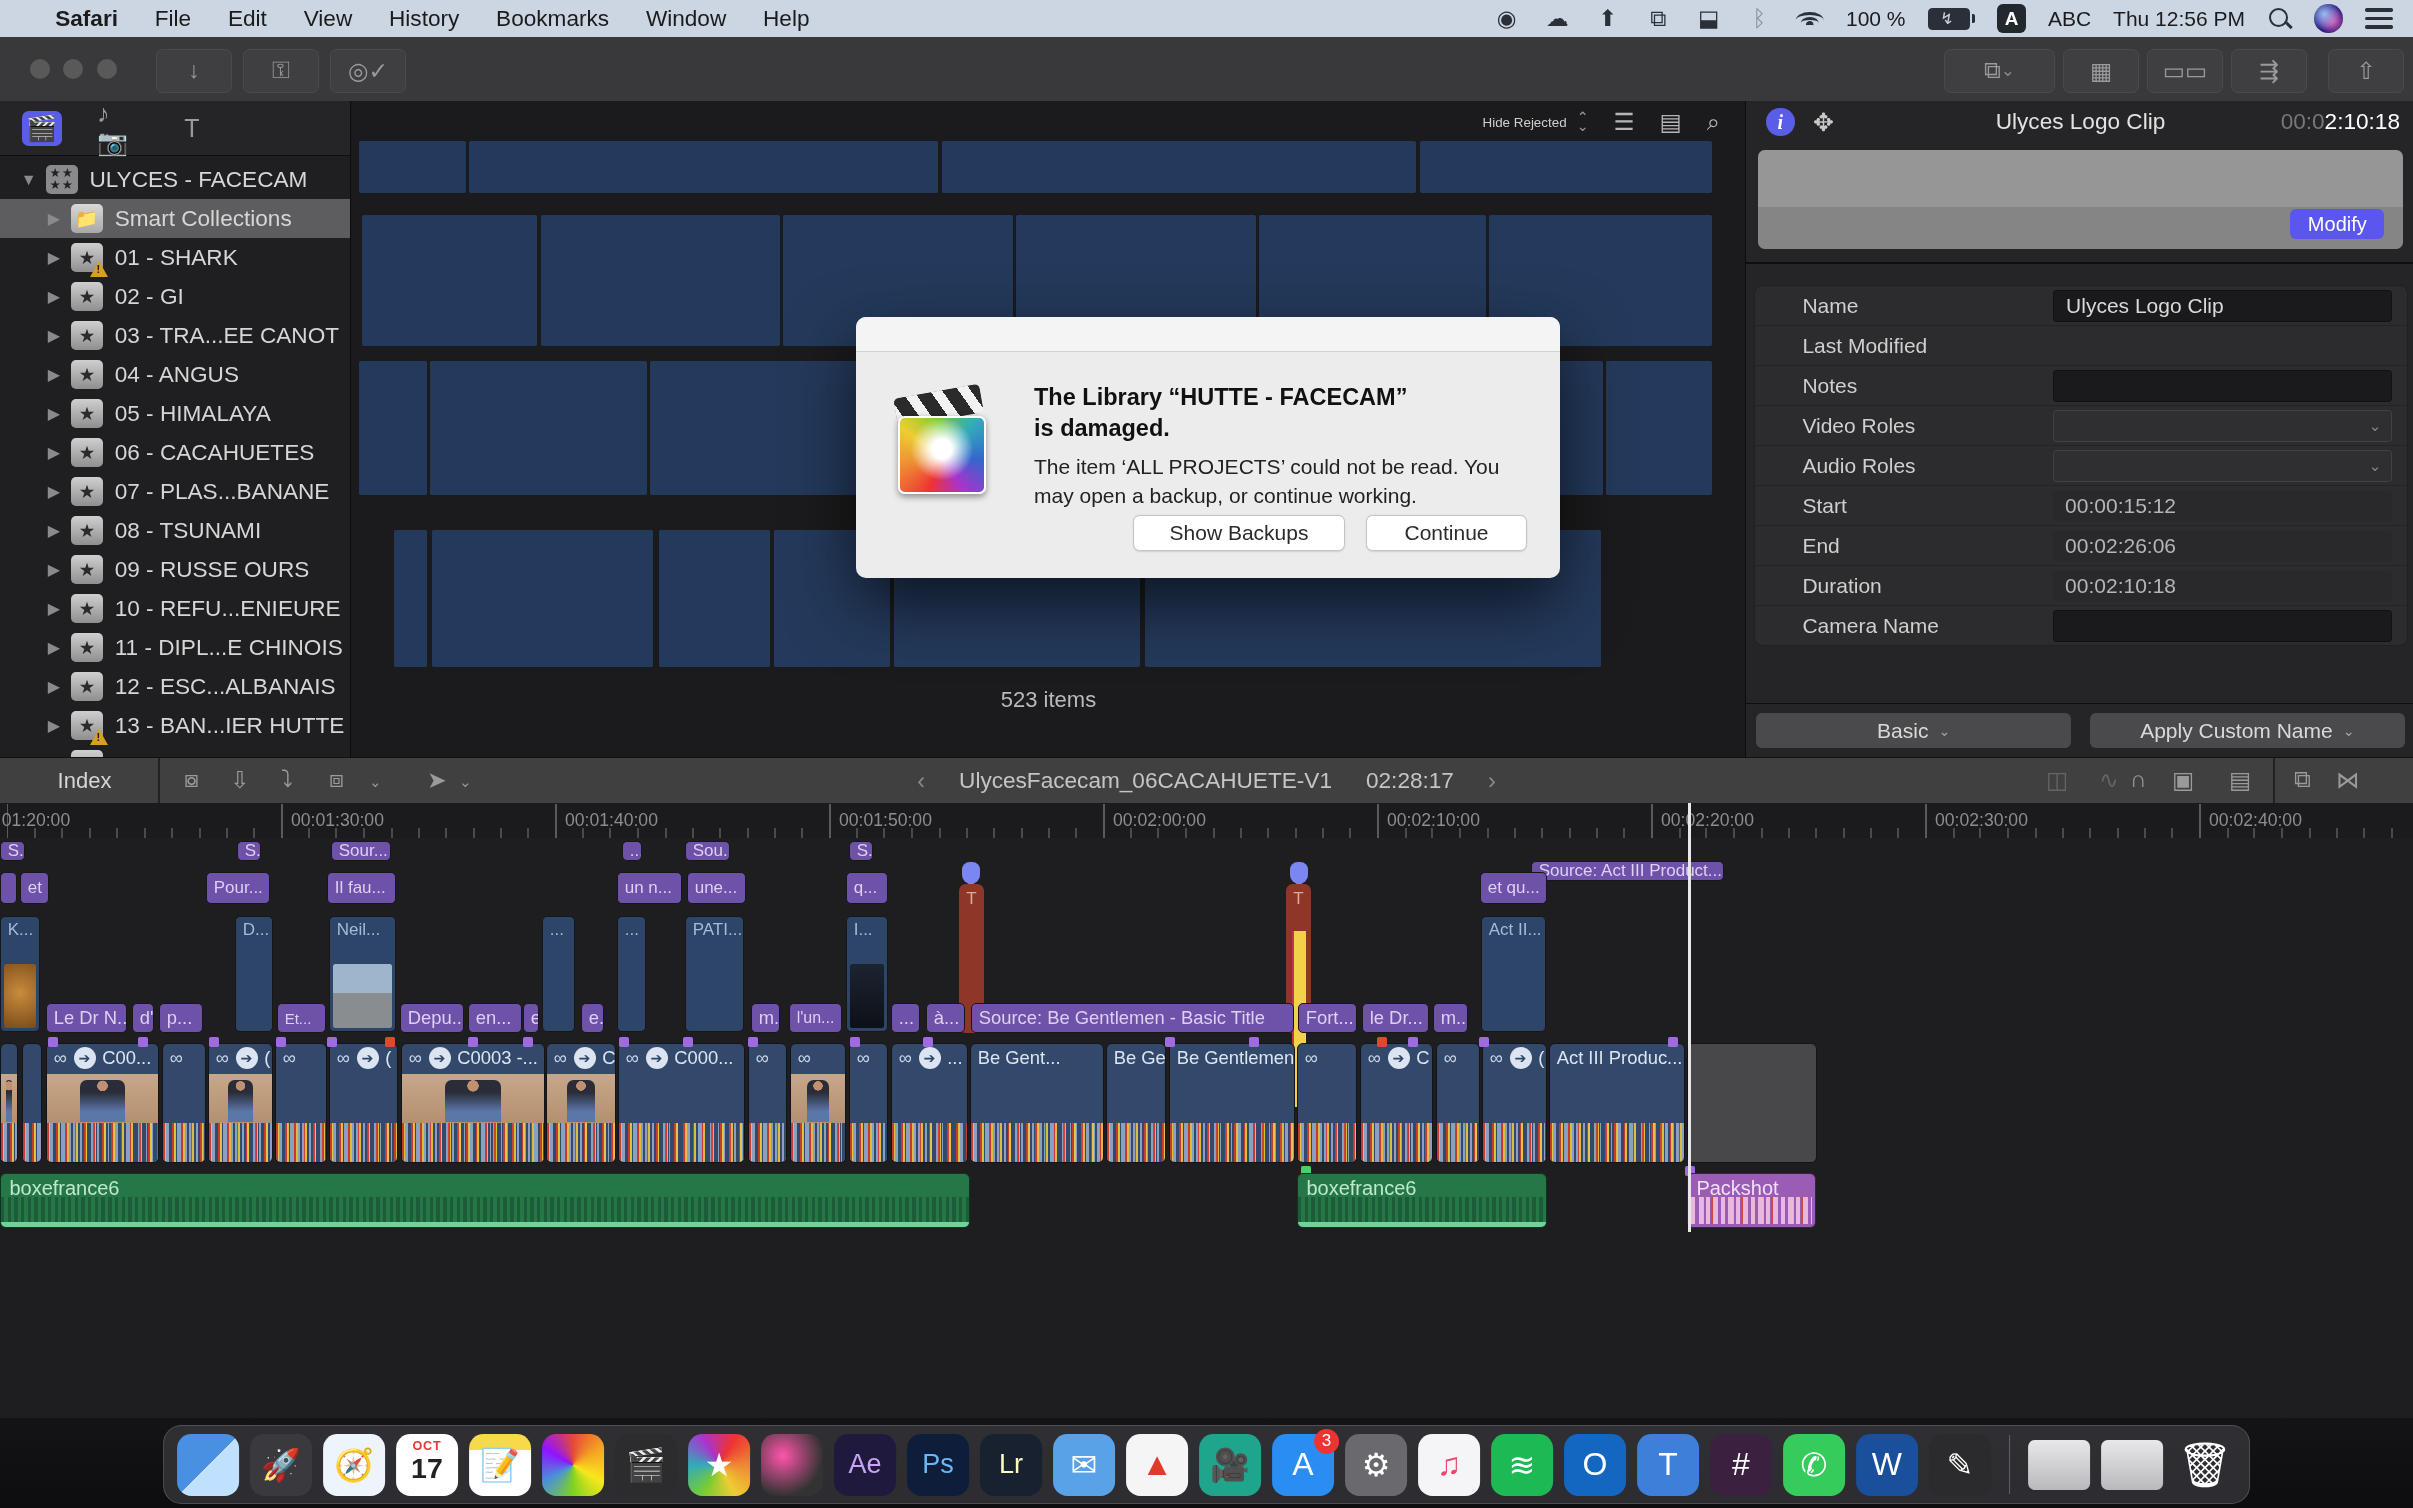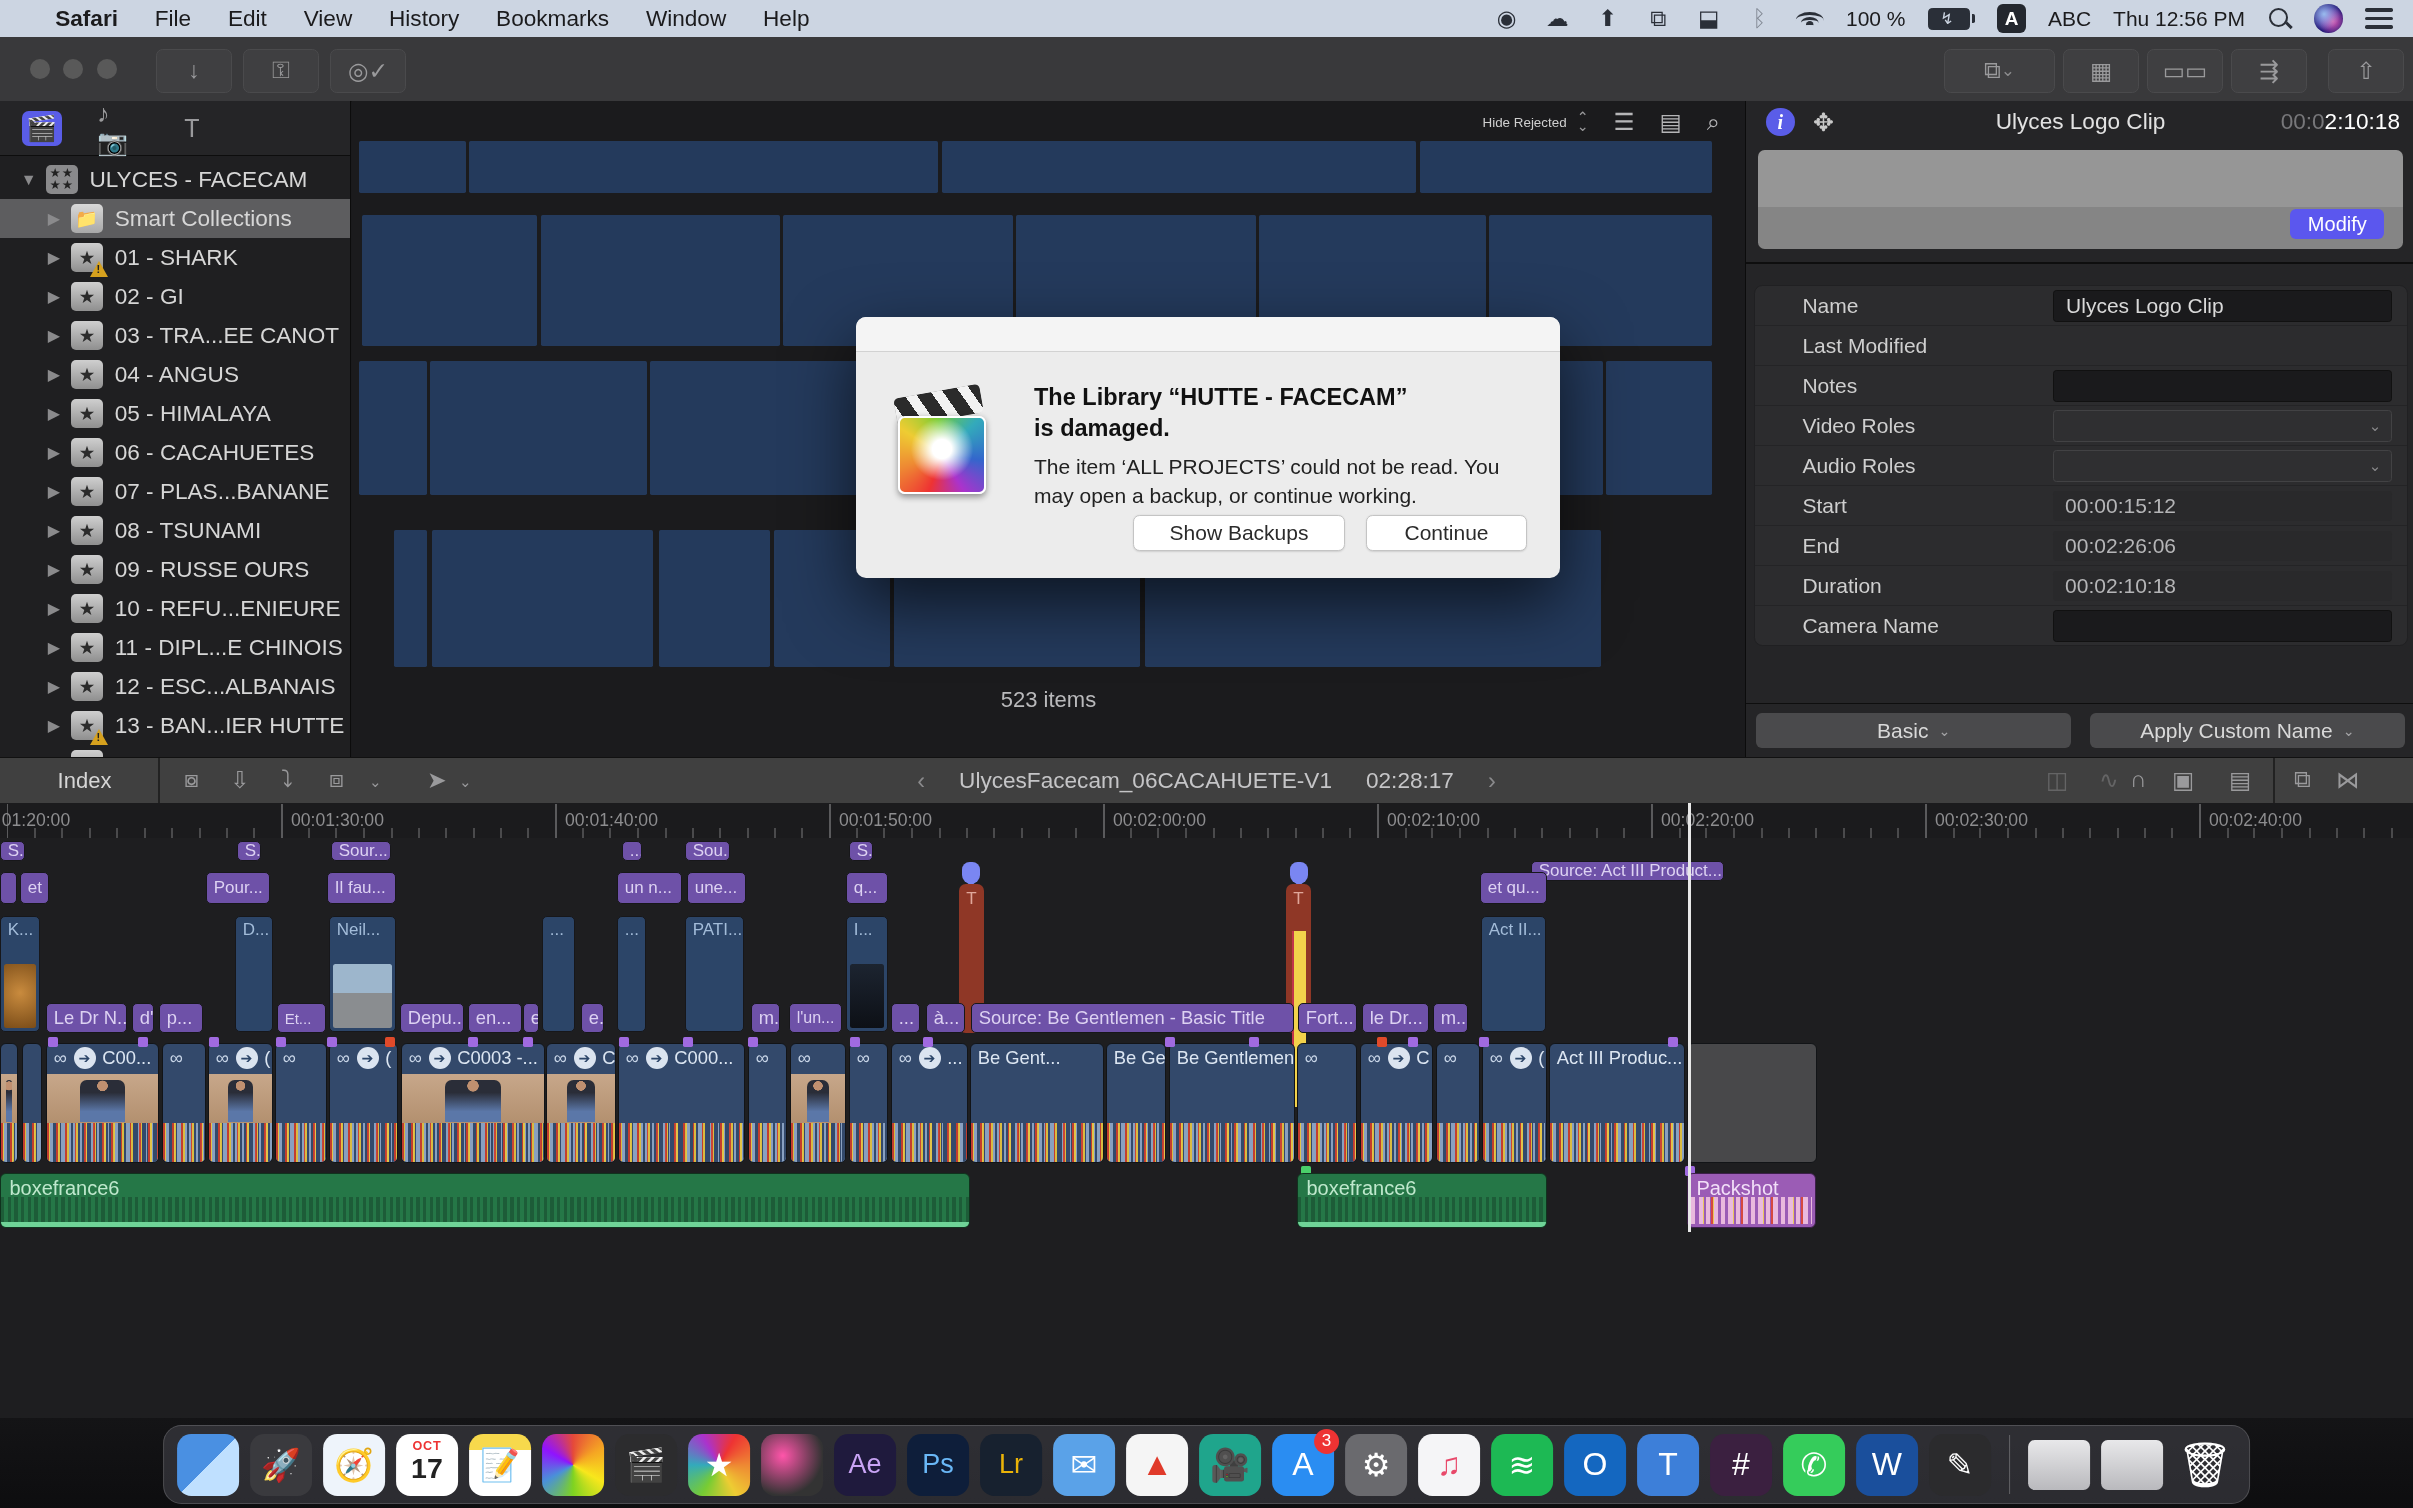--- a/index.html
+++ b/index.html
@@ -832,21 +832,21 @@
           <div class="cal-top">OCT</div>
           <div class="cal-day">17</div>
         </div>
         <div class="dicon" style="background: linear-gradient(rgb(247, 217, 76) 26%, rgb(255, 255, 255) 26%);">📝</div>
         <div class="dicon" style="background: conic-gradient(rgb(229, 73, 58), rgb(245, 166, 35), rgb(248, 231, 28), rgb(126, 211, 33), rgb(74, 144, 217), rgb(144, 19, 254), rgb(229, 73, 58));"></div>
         <div class="dicon" style="background: rgb(44, 44, 46);">🎬</div>
         <div class="dicon" style="background: conic-gradient(from 30deg, rgb(238, 51, 51), rgb(238, 136, 51), rgb(238, 204, 51), rgb(119, 204, 51), rgb(51, 170, 187), rgb(170, 51, 204), rgb(238, 51, 51));">★</div>
         <div class="dicon" style="background: radial-gradient(circle at 35% 35%, rgb(255, 85, 170), rgb(51, 51, 51) 70%);"></div>
         <div class="dicon" style="background: rgb(31, 26, 61); color: rgb(201, 164, 245); font-size: 27px;">Ae</div>
         <div class="dicon" style="background: rgb(14, 30, 58); color: rgb(106, 184, 247); font-size: 27px;">Ps</div>
-        <div class="dicon" style="background: rgb(23, 33, 47); color: #eab308; font-size: 27px;">Lr</div>
+        <div class="dicon" style="background: rgb(23, 33, 47); color: #fef9c3; font-size: 27px;">Lr</div>
         <div class="dicon" style="background: rgb(90, 162, 232);">✉</div>
         <div class="dicon" style="background: rgb(245, 245, 245); color: rgb(224, 58, 42);">▲</div>
         <div class="dicon" style="background: rgb(31, 165, 140);">🎥</div>
         <div class="dicon" style="background: rgb(42, 141, 242);">A<div class="dbadge">3</div></div>
         <div class="dicon" style="background: rgb(106, 106, 110);">⚙</div>
         <div class="dicon" style="background: rgb(245, 245, 247); color: rgb(232, 72, 106);">♫</div>
         <div class="dicon" style="background: rgb(29, 185, 84);">≋</div>
         <div class="dicon" style="background: rgb(20, 103, 192);">O</div>
         <div class="dicon" style="background: rgb(61, 127, 217);">T</div>
         <div class="dicon" style="background: rgb(59, 32, 64);">#</div>

